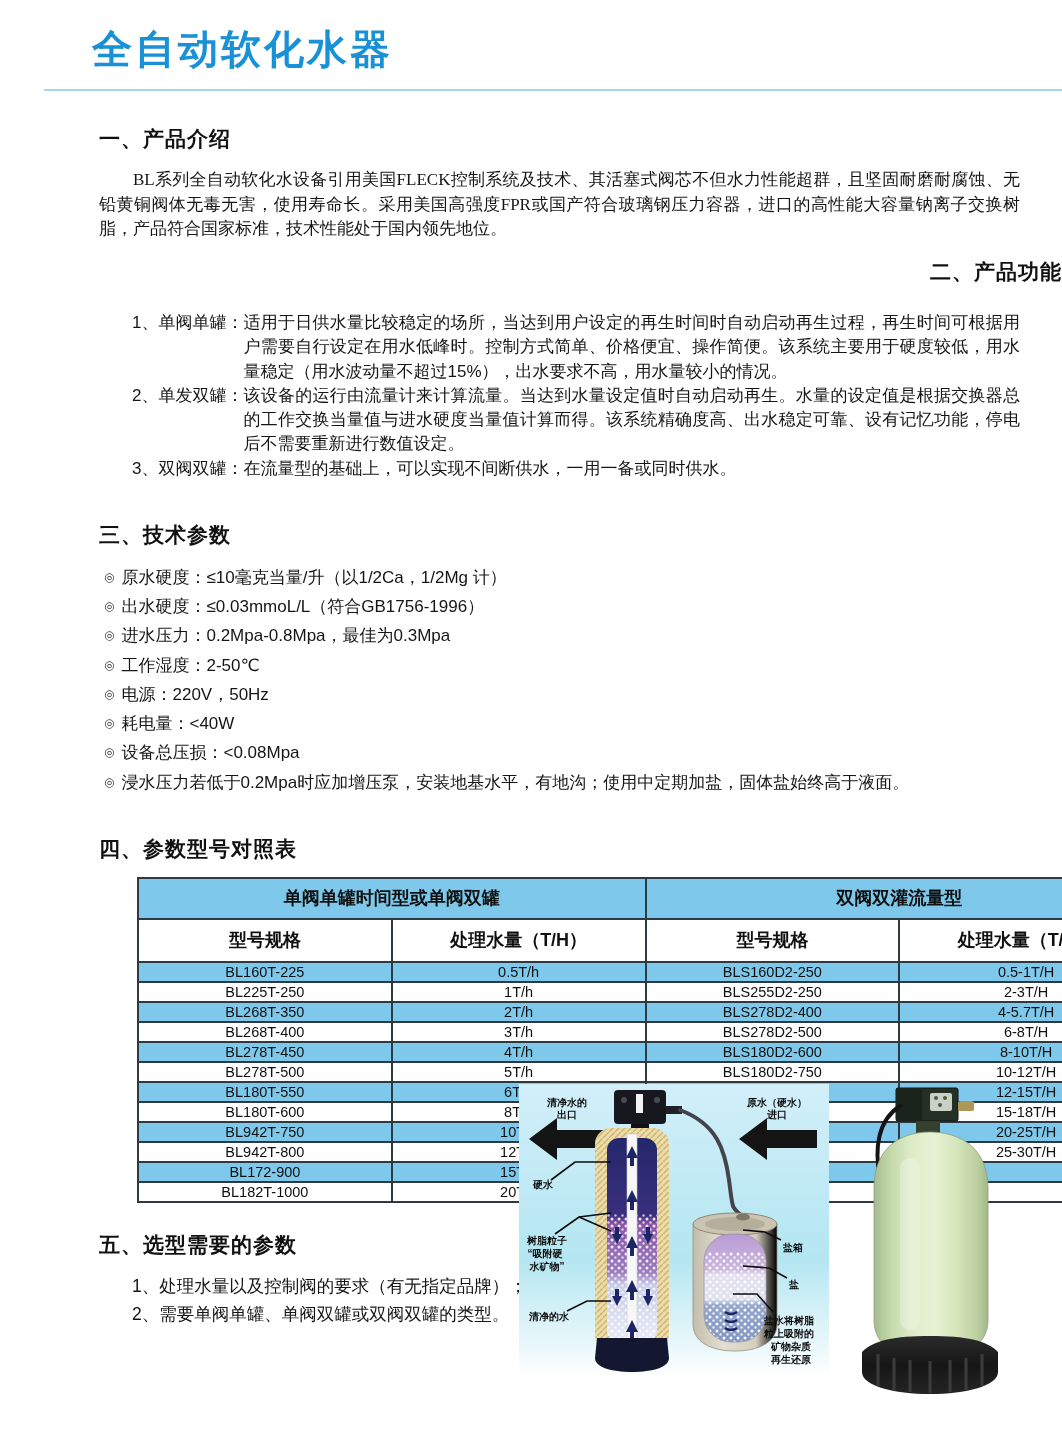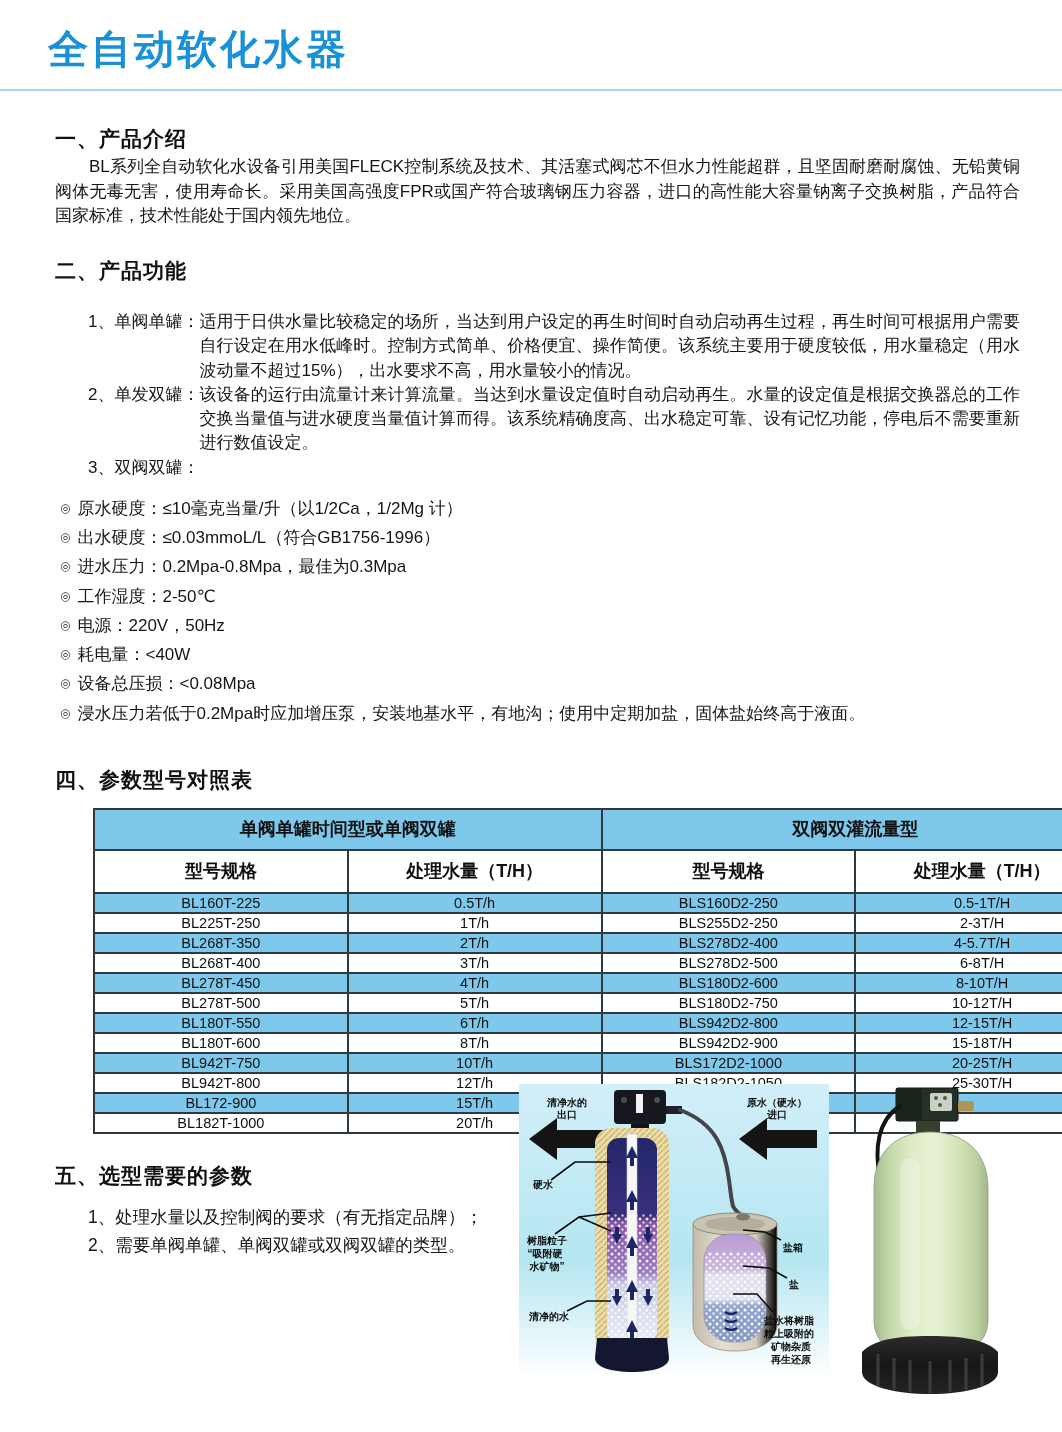--- a/index.html
+++ b/index.html
@@ -8,42 +8,42 @@
     --table-blue:#7ec8eb;
     --border-dark:#2f3a40;
   }
   *{box-sizing:border-box;}
   html,body{margin:0;padding:0;background:#ffffff;}
   body{
     width:1062px;height:1432px;
     font-family:"Liberation Sans","DejaVu Sans",sans-serif;
     color:#151515;
   }
-  .page{position:relative;width:1062px;height:1432px;overflow:hidden;background:#fff;}
+  .page{position:relative;width:1062px;height:1432px;overflow:hidden;background:#fff;padding-left:44px;}
 
   .doc-title{
     margin:22px 0 0 48px;
     font-size:40px;font-weight:900;letter-spacing:3px;
     color:var(--title-blue);
   }
   .title-divider{border:0;border-bottom:2px solid var(--divider-blue);margin:12px 0 0 0;}
 
   .sec-heading{
     margin:0 0 0 55px;
     font-size:21px;font-weight:bold;color:#111;letter-spacing:1px;
   }
   .h-intro{margin-top:34px;}
-  .h-functions{margin-top:28px;}
+  .h-functions{margin-top:16px;text-align:right;}
   .h-specs{margin-top:40px;}
   .h-table{margin-top:38px;}
   .h-selection{margin-top:28px;}
 
   .intro-body{
-    margin:2px 42px 0 55px;
-    font-size:17px;line-height:1.45;text-align:justify;text-indent:2em;
+    margin:15px 42px 0 55px;
+    font-size:17px;line-height:1.45;text-align:justify;text-indent:2em;font-family:Liberation Serif, serif;
   }
 
   .fn-list{margin:25px 42px 0 88px;}
   .fn-item{display:flex;font-size:17px;line-height:1.43;}
   .fn-label{white-space:nowrap;}
   .fn-desc{flex:1;text-align:justify;}
 
   .spec-list{margin:14px 42px 0 60px;}
   .spec-item{font-size:17px;line-height:1.72;}
   .spec-bullet{font-size:12px;margin-right:7px;position:relative;top:-2px;color:#333;}
@@ -86,23 +86,25 @@
     <div class="fn-item">
       <span class="fn-label">1、单阀单罐：</span>
       <span class="fn-desc">适用于日供水量比较稳定的场所，当达到用户设定的再生时间时自动启动再生过程，再生时间可根据用户需要自行设定在用水低峰时。控制方式简单、价格便宜、操作简便。该系统主要用于硬度较低，用水量稳定（用水波动量不超过15%），出水要求不高，用水量较小的情况。</span>
     </div>
     <div class="fn-item">
       <span class="fn-label">2、单发双罐：</span>
       <span class="fn-desc">该设备的运行由流量计来计算流量。当达到水量设定值时自动启动再生。水量的设定值是根据交换器总的工作交换当量值与进水硬度当量值计算而得。该系统精确度高、出水稳定可靠、设有记忆功能，停电后不需要重新进行数值设定。</span>
     </div>
     <div class="fn-item">
       <span class="fn-label">3、双阀双罐：</span>
+      <span class="fn-desc">在流量型的基础上，可以实现不间断供水，一用一备或同时供水。</span>
     </div>
   </div>
 
+  <h2 class="sec-heading h-specs">三、技术参数</h2>
   <div class="spec-list">
     <div class="spec-item"><span class="spec-bullet">◎</span><span>原水硬度：≤10毫克当量/升（以1/2Ca，1/2Mg 计）</span></div>
     <div class="spec-item"><span class="spec-bullet">◎</span><span>出水硬度：≤0.03mmoL/L（符合GB1756-1996）</span></div>
     <div class="spec-item"><span class="spec-bullet">◎</span><span>进水压力：0.2Mpa-0.8Mpa，最佳为0.3Mpa</span></div>
     <div class="spec-item"><span class="spec-bullet">◎</span><span>工作湿度：2-50℃</span></div>
     <div class="spec-item"><span class="spec-bullet">◎</span><span>电源：220V，50Hz</span></div>
     <div class="spec-item"><span class="spec-bullet">◎</span><span>耗电量：&lt;40W</span></div>
     <div class="spec-item"><span class="spec-bullet">◎</span><span>设备总压损：&lt;0.08Mpa</span></div>
     <div class="spec-item"><span class="spec-bullet">◎</span><span>浸水压力若低于0.2Mpa时应加增压泵，安装地基水平，有地沟；使用中定期加盐，固体盐始终高于液面。</span></div>
   </div>

